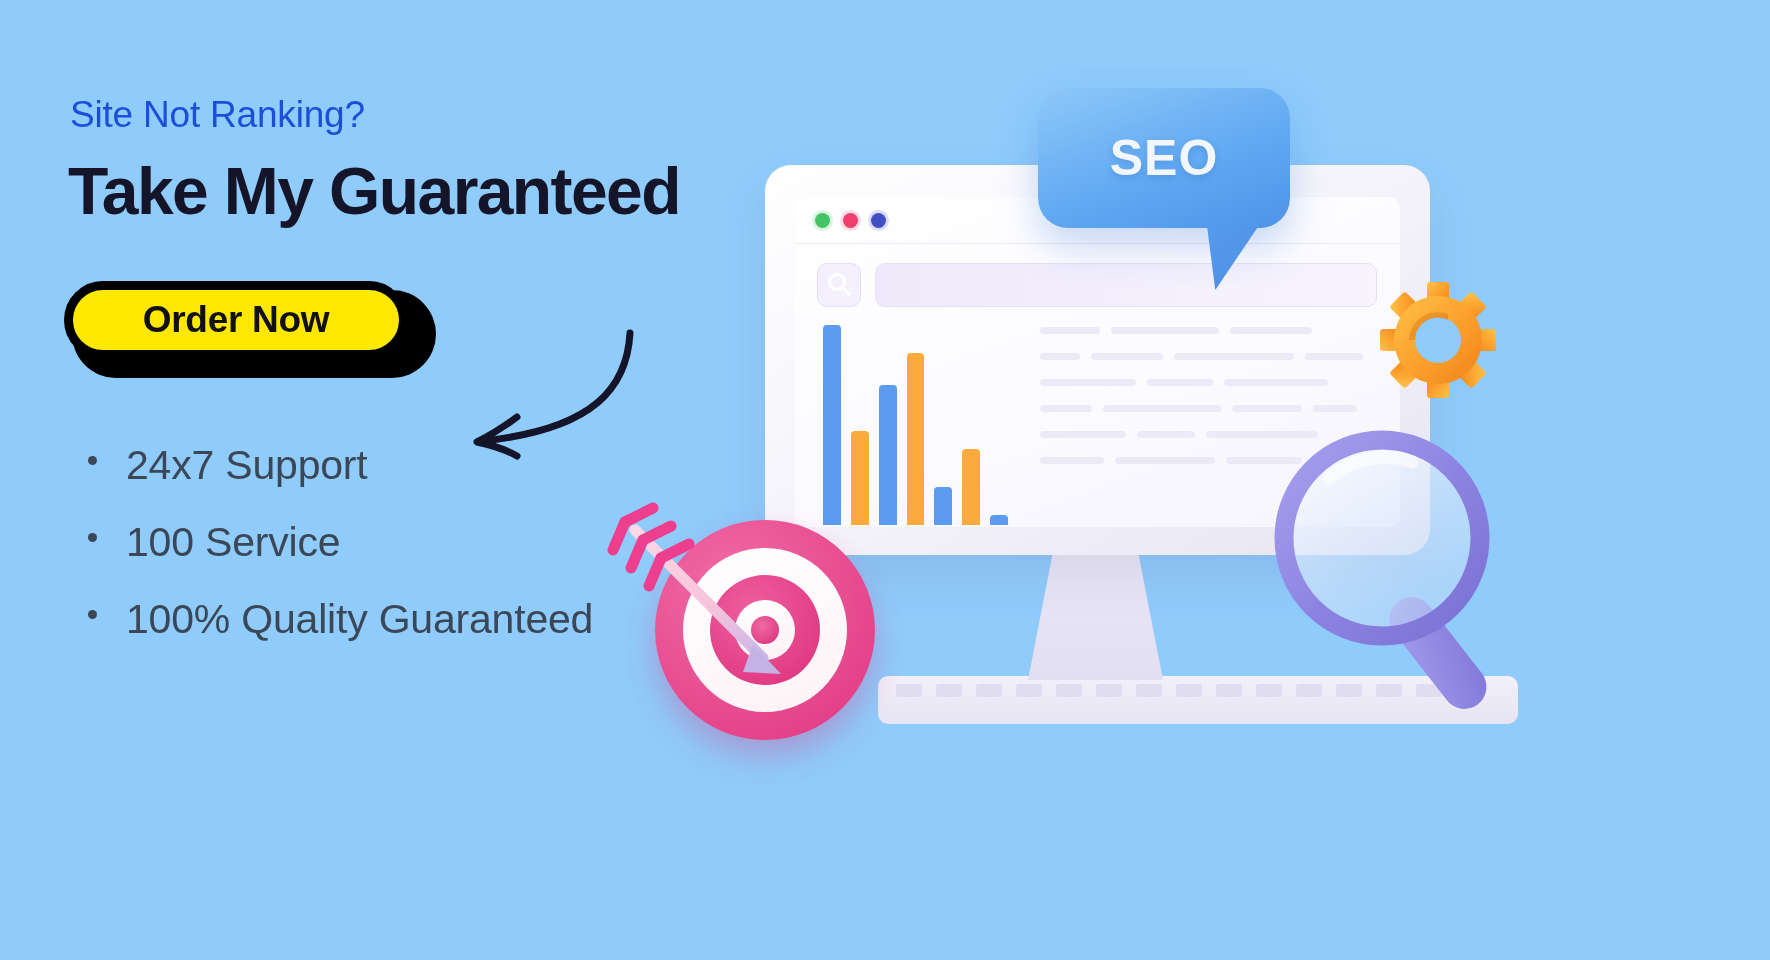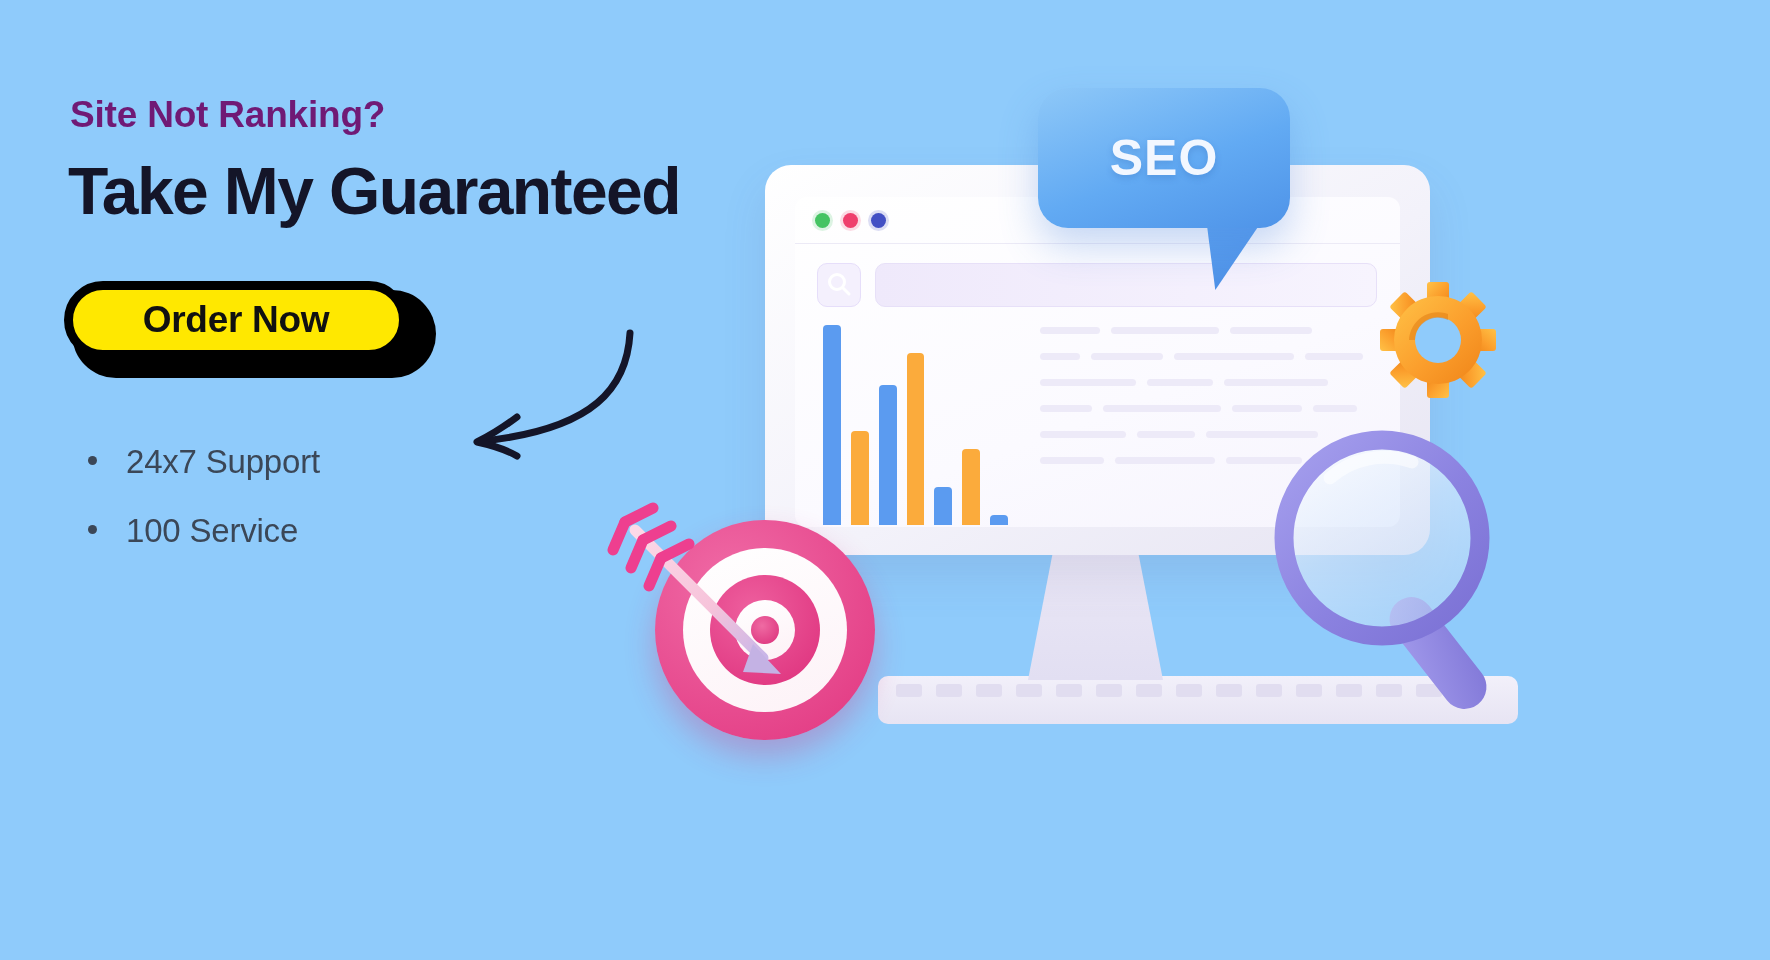--- a/index.html
+++ b/index.html
@@ -6,22 +6,22 @@
   body{
     width:1770px;height:960px;overflow:hidden;
     font-family:"Liberation Sans",sans-serif;
     background:#8fcbfb;
   }
   .banner{position:relative;width:1770px;height:960px;background:#8fcbfb;overflow:hidden;}
 
   
   .content{position:absolute;left:68px;top:96px;width:760px;}
   .eyebrow{
-    font-size:37px;color:#701a75;letter-spacing:-.2px;
-    font-weight:700;line-height:1;margin:0 0 22px 2px;
+    font-size:37px;color:#1d4ed8;letter-spacing:-.2px;
+    font-weight:400;line-height:1;margin:0 0 22px 2px;
   }
   .headline{
     font-size:66px;line-height:1.12;font-weight:800;
     color:#141528;letter-spacing:-1.6px;margin:0;
     max-width:700px;
   }
   .cta-wrap{position:relative;margin-top:52px;margin-left:-4px;width:372px;height:98px;}
   .cta-shadow{
     position:absolute;left:8px;top:9px;width:364px;height:88px;
     background:#000;border-radius:49px;
@@ -29,21 +29,21 @@
   .cta{
     position:absolute;left:0;top:0;width:344px;height:78px;
     background:#ffe800;border:9px solid #000;border-radius:49px;
     display:flex;align-items:center;justify-content:center;
     font-size:37px;font-weight:800;color:#111;letter-spacing:-.3px;
     cursor:pointer;
   }
   .bullets{list-style:none;margin:66px 0 0 14px;padding:0;}
   .bullets li{
     position:relative;padding-left:44px;margin-bottom:36px;
-    font-size:33px;color:#3b4757;letter-spacing:-.2px;line-height:1;
+    font-size:41px;color:#3b4757;letter-spacing:-.2px;line-height:1;
   }
   .bullets li::before{
     content:"";position:absolute;left:6px;top:11px;
     width:9px;height:9px;border-radius:50%;background:#3b4757;
   }
 
   
   .arrow-curve{position:absolute;left:455px;top:325px;width:180px;height:135px;}
 
   
@@ -148,20 +148,21 @@
     </h1>
 
     <div class="cta-wrap">
       <div class="cta-shadow"></div>
       <button class="cta">Order Now</button>
     </div>
 
     <ul class="bullets">
       <li>24x7 Support</li>
       <li>100 Service</li>
+      <li>100% Quality Guaranteed</li>
     </ul>
   </div>
 
   <svg class="arrow-curve" viewBox="0 0 180 135">
     <path d="M175 8 C 172 62, 140 104, 28 116" fill="none" stroke="#141528" stroke-width="7" stroke-linecap="round"></path>
     <path d="M62 92 C 46 104, 32 112, 22 117 C 36 120, 50 124, 62 131" fill="none" stroke="#141528" stroke-width="7" stroke-linecap="round" stroke-linejoin="round"></path>
   </svg>
 
   <div class="illus">
 

